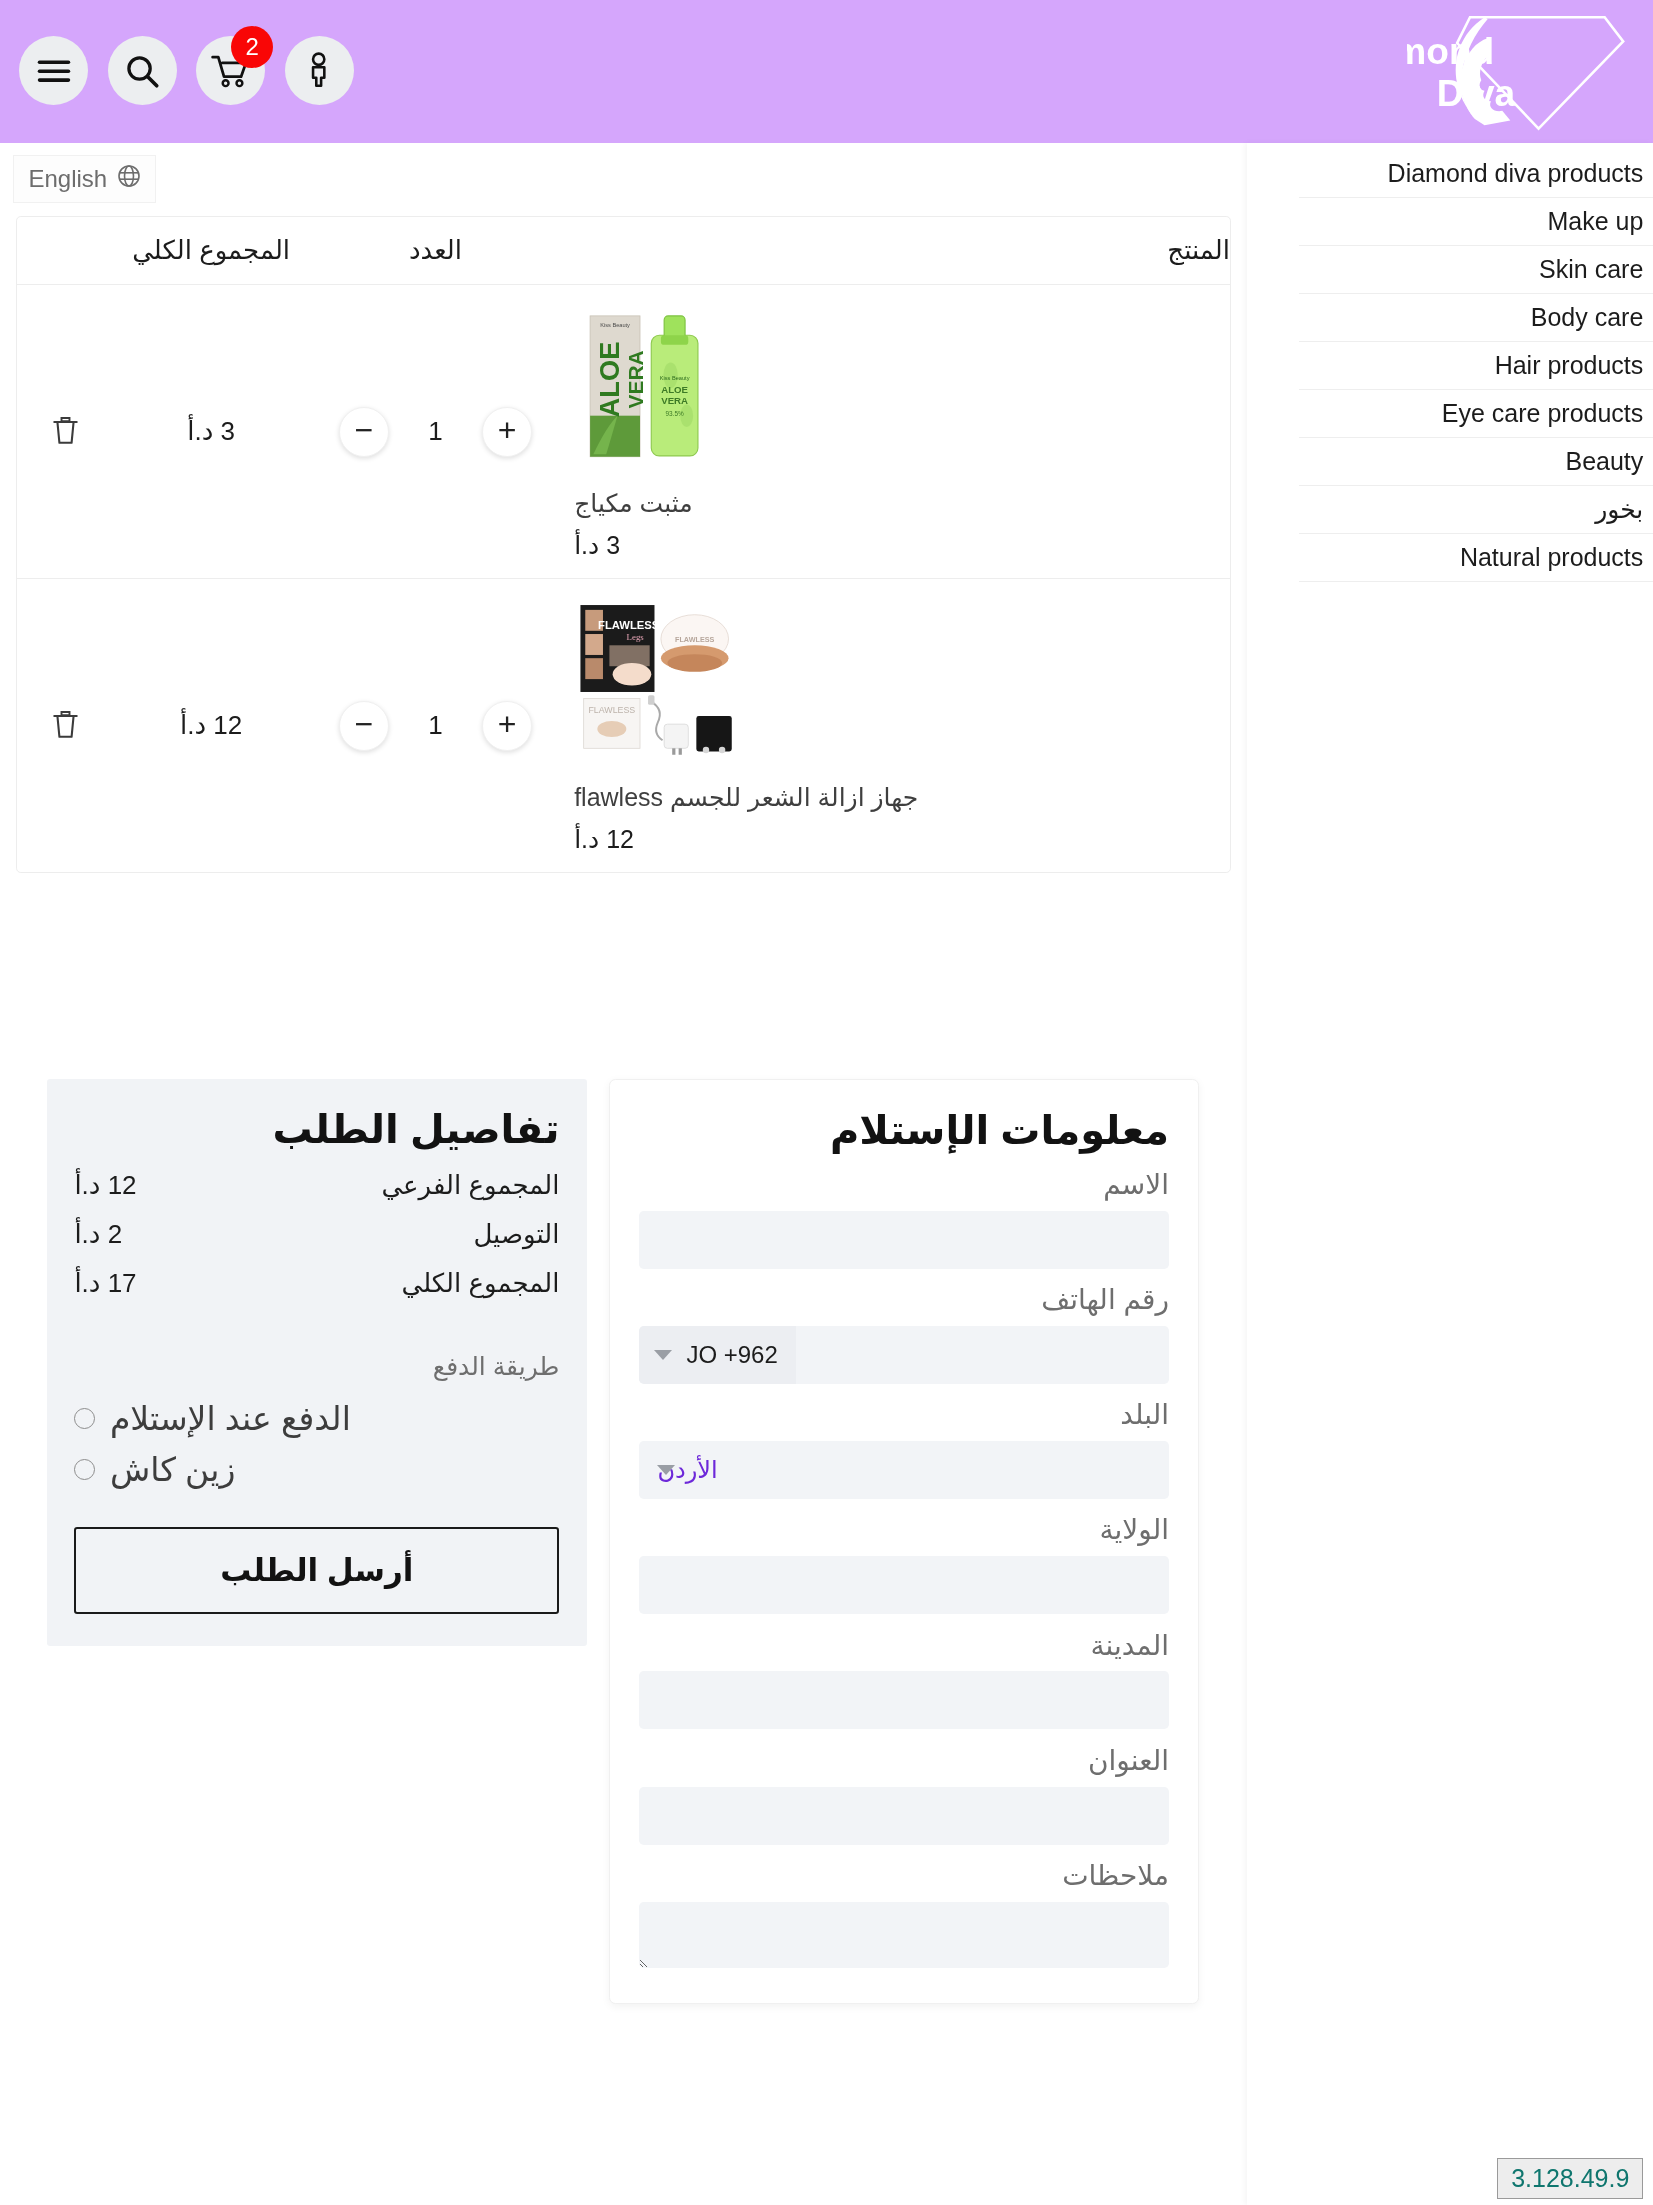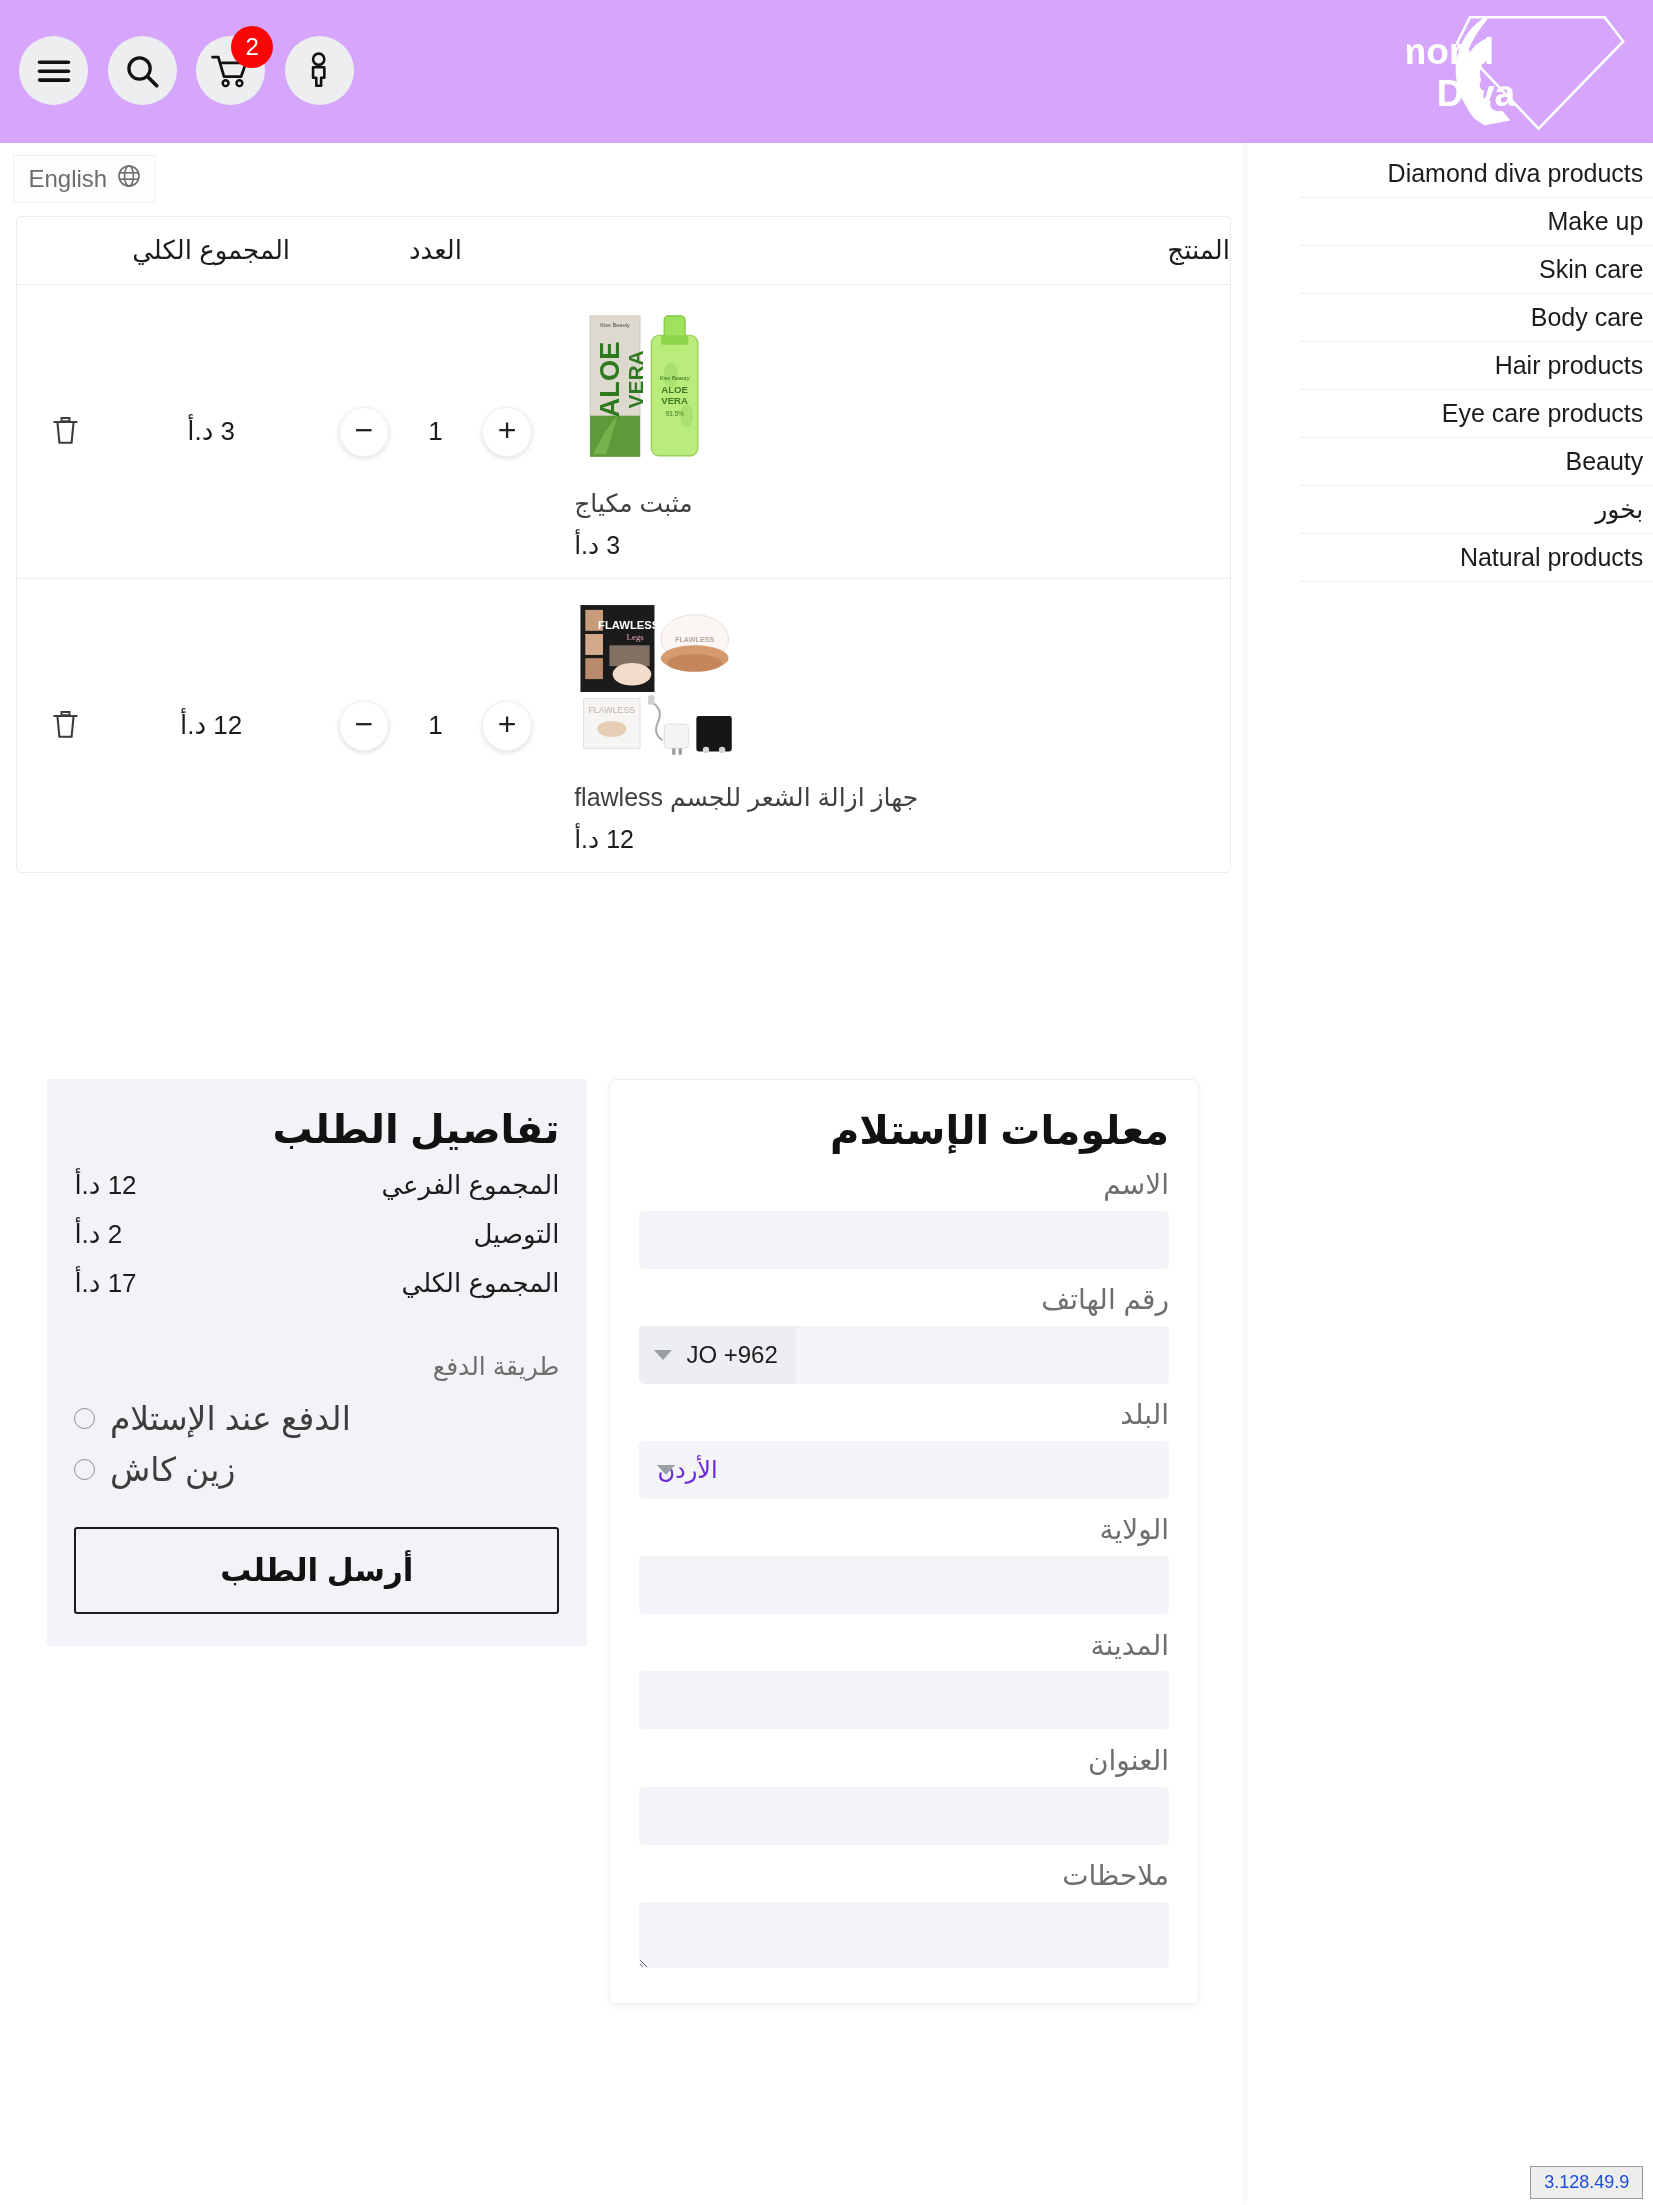--- a/index.html
+++ b/index.html
@@ -353,22 +353,22 @@
     font-family: inherit;
   }
 
   
   .ip-badge {
     position: absolute;
     bottom: 6.5px;
     right: 9.7px;
     background: #ededed;
     border: 0.8px solid #9a9a9a;
-    font-size: 18px;
-    color: #1d4ed8;
+    font-size: 25px;
+    color: #0f766e;
     padding: 4.8px 13px;
     direction: ltr;
     z-index: 9;
   }
 </style>
 </head>
 <body>
 
 <div class="topbar">
   <div class="nav-icons">

